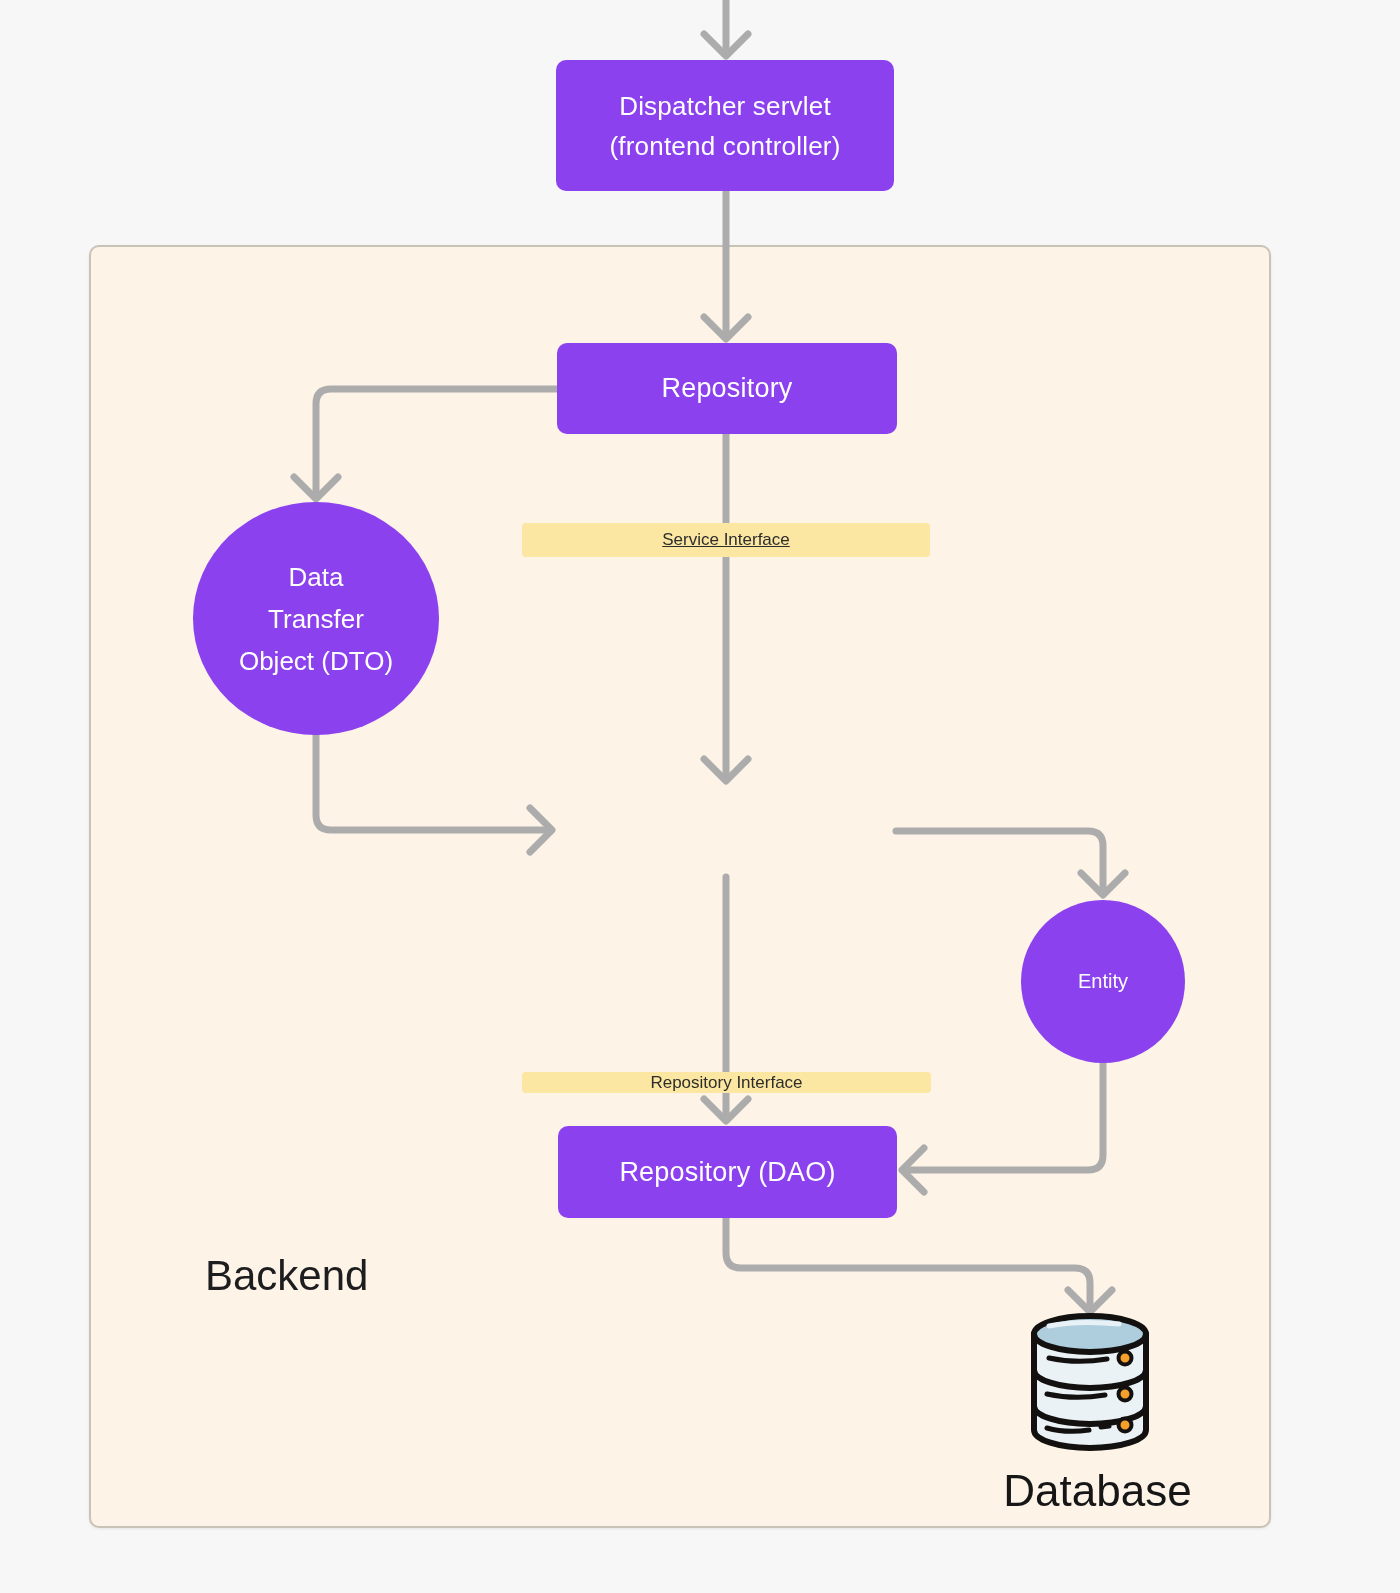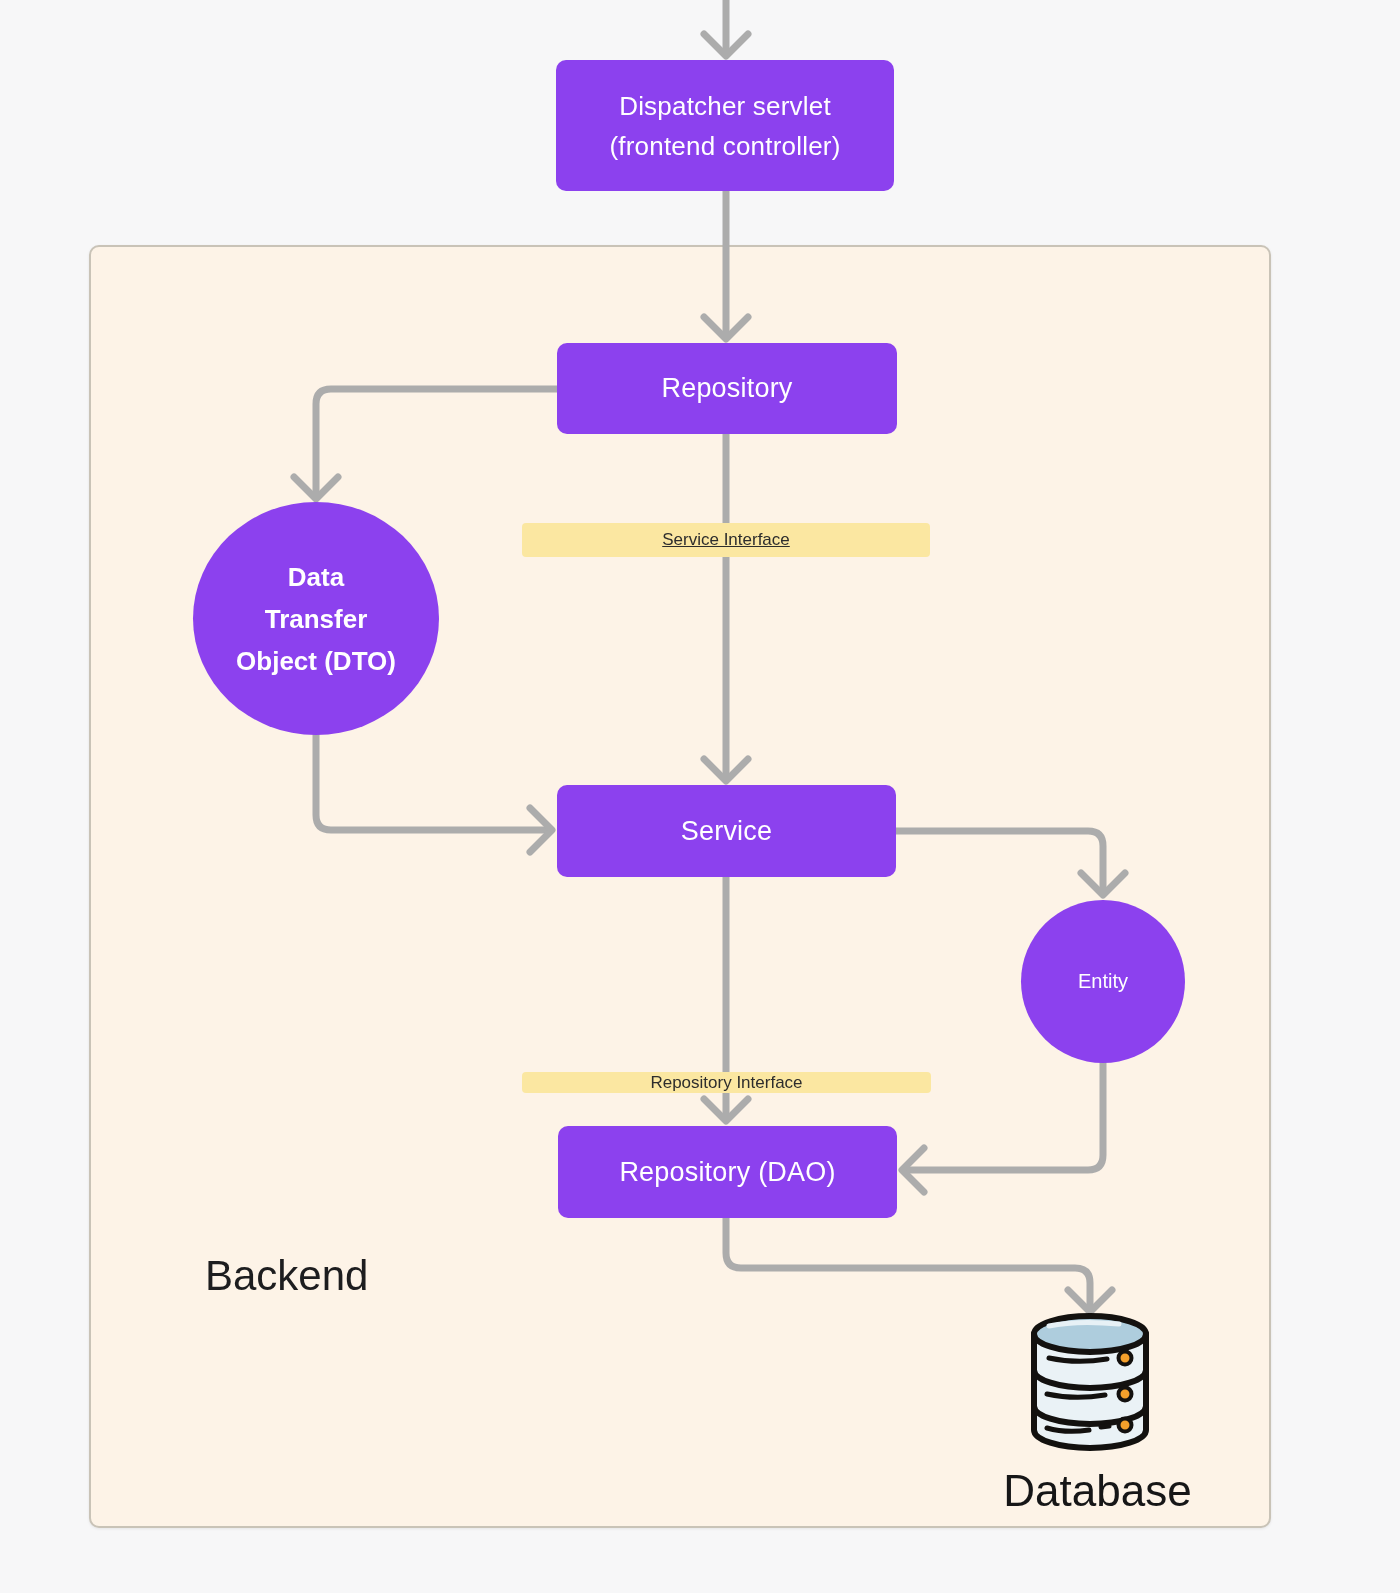--- a/index.html
+++ b/index.html
@@ -16,21 +16,21 @@
   svg.arrows{position:absolute;left:0;top:0;width:1400px;height:1593px;}
   svg.arrows path{fill:none;stroke:var(--arrow);stroke-width:7;stroke-linecap:round;stroke-linejoin:round;}
   .node{position:absolute;display:flex;flex-direction:column;align-items:center;justify-content:center;
         background:var(--purple);color:var(--white);text-align:left;}
   .rect-node{border-radius:10px;font-size:27px;font-weight:500;letter-spacing:.2px;}
   .dispatcher{left:556px;top:60px;width:338px;height:131px;font-size:26px;line-height:40px;}
   .controller{left:557px;top:343px;width:340px;height:91px;}
   .service{left:557px;top:785px;width:339px;height:92px;}
   .repository{left:558px;top:1126px;width:339px;height:92px;}
   .circle-node{border-radius:50%;}
-  .dto{left:193px;top:502px;width:246px;height:233px;font-size:26px;line-height:42px;font-weight:700;}
+  .dto{left:193px;top:502px;width:246px;height:233px;font-size:26px;line-height:42px;font-weight:400;}
   .entity{left:1021px;top:900px;width:164px;height:163px;font-size:20px;font-weight:400;}
   .iface-bar{position:absolute;display:flex;align-items:center;justify-content:center;
         background:var(--yellow);color:#2d2d2d;font-size:17px;border-radius:4px;}
   .svc-iface{left:522px;top:523px;width:408px;height:34px;text-decoration:underline;}
   .repo-iface{left:522px;top:1072px;width:409px;height:21px;}
   .backend-label{position:absolute;left:205px;top:1252px;font-size:42px;font-weight:400;color:var(--text-dark);}
   .db-icon{position:absolute;left:1027px;top:1312px;width:126px;height:142px;}
   .db-label{position:absolute;left:960px;top:1466px;width:275px;text-align:center;
         font-size:44px;font-weight:500;color:#161617;}
 </style>
@@ -92,23 +92,20 @@
   <div class="iface-bar svc-iface">
     <span>Service Interface</span>
   </div>
 
   <div class="node circle-node dto">
     <span>Data</span>
     <span>Transfer</span>
     <span>Object (DTO)</span>
   </div>
 
-  <div class="node rect-node service">
-    <span>Service</span>
-  </div>
 
   <div class="node circle-node entity">
     <span>Entity</span>
   </div>
 
   <div class="iface-bar repo-iface">
     <span>Repository Interface</span>
   </div>
 
   <div class="node rect-node repository">

